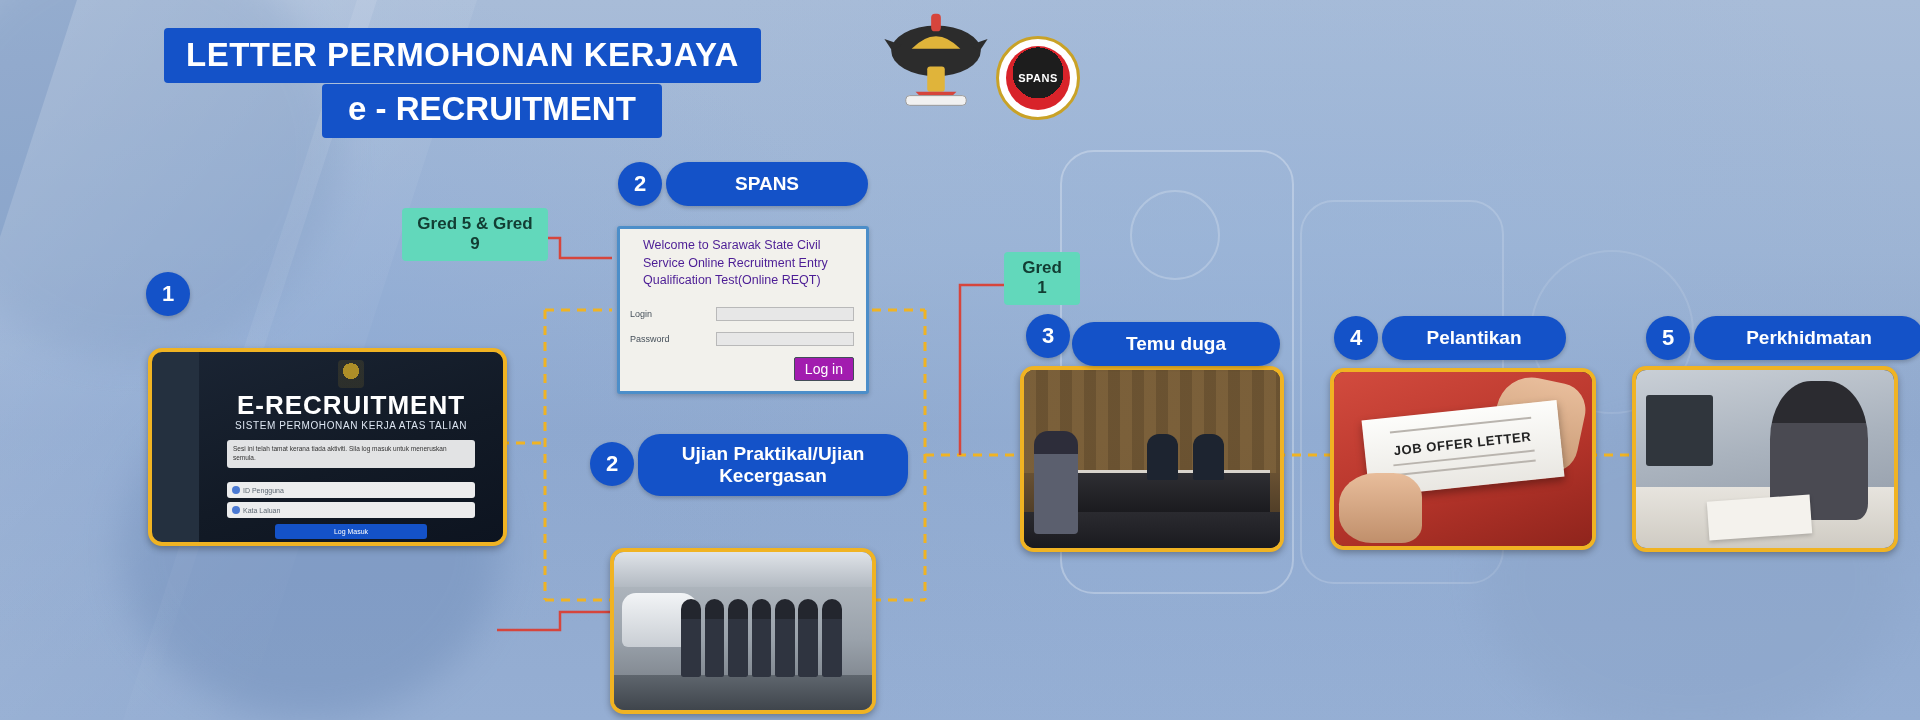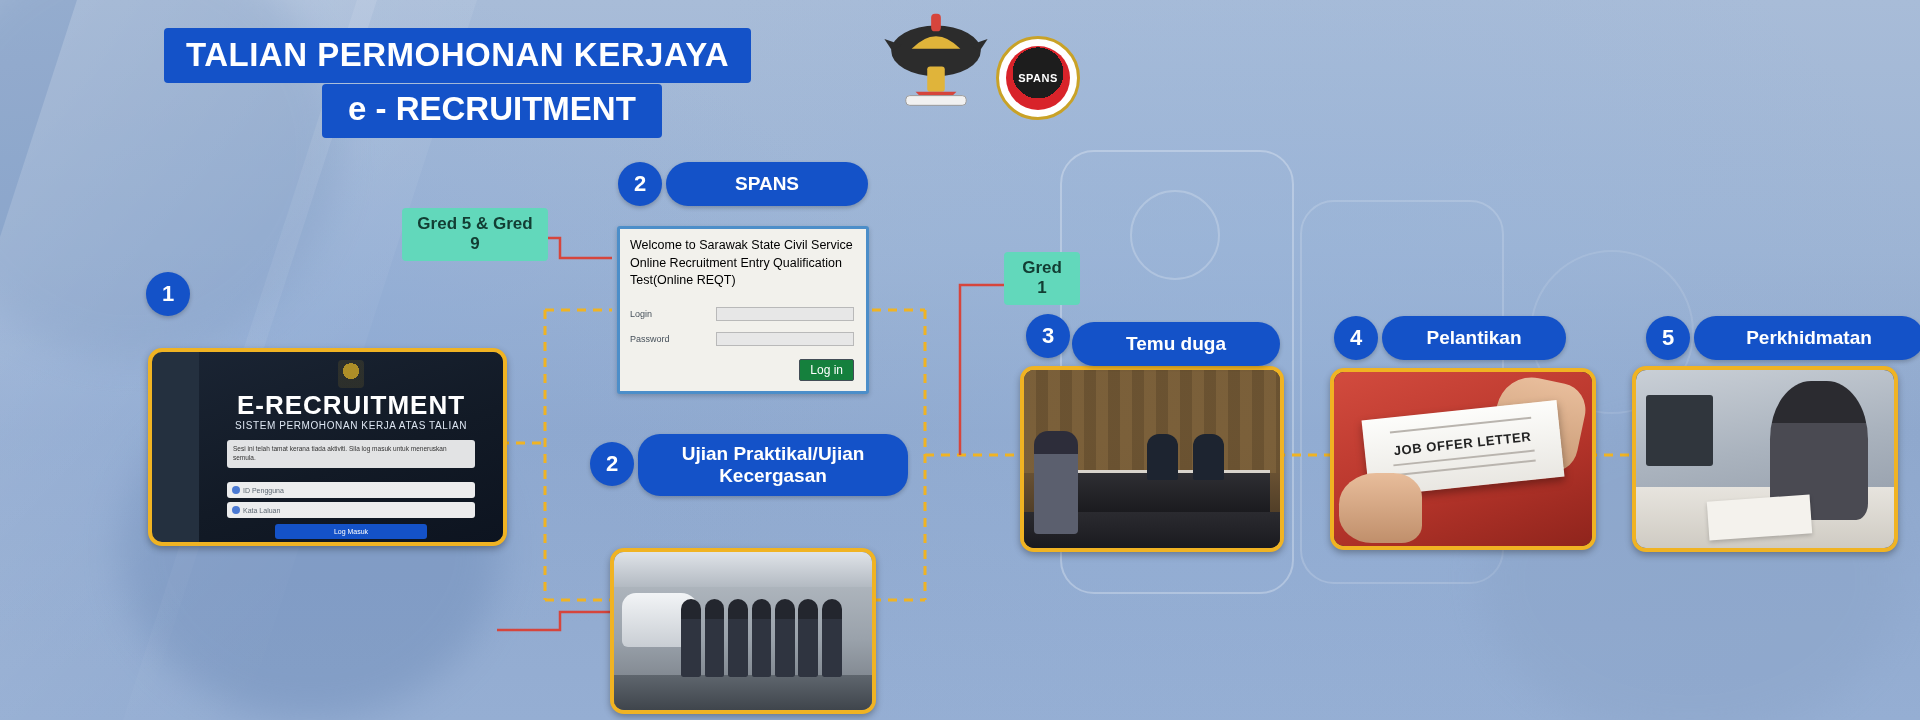--- a/index.html
+++ b/index.html
@@ -254,22 +254,22 @@
     width: 252px; height: 168px;
     background: #f2f1ec;
     border: 3px solid #4c8ec9;
     border-radius: 3px;
     box-sizing: border-box;
     z-index: 5;
     box-shadow: 0 2px 5px rgba(0,0,0,.2);
   }
   .reqt-welcome {
     position: absolute;
-    left: 10px; top: 8px; right: 10px;
-    color: #000000;
+    left: 23px; top: 8px; right: 10px;
+    color: #4c1d95;
     font-size: 12.5px;
     line-height: 1.4;
   }
   .reqt-row {
     position: absolute;
     left: 10px; right: 12px;
     height: 15px;
   }
   .reqt-label {
     position: absolute; left: 0; top: 2px;
@@ -280,23 +280,23 @@
     position: absolute;
     left: 86px; right: 0; top: 0;
     height: 14px;
     background: #e7e7e7;
     border: 1px solid #b9b9b9;
     box-sizing: border-box;
   }
   .reqt-login-btn {
     position: absolute;
     right: 12px; bottom: 10px;
-    background: #15803d;
+    background: #a21caf;
     color: #fff;
-    font-size: 12px;
+    font-size: 14px;
     padding: 3px 10px;
     border-radius: 2px;
     border: 1px solid #434d57;
   }
 
   
   .photo {
     position: absolute;
     inset: 0;
   }
@@ -461,21 +461,21 @@
 
     <path d="M1588 455 H1632" stroke="#f0b323" stroke-width="3" fill="none" stroke-dasharray="9 7"></path>
 
     <path d="M497 238 H560 V258 H612" stroke="#d6453c" stroke-width="2.5" fill="none"></path>
 
     <path d="M1004 285 H960 V455" stroke="#d6453c" stroke-width="2.5" fill="none"></path>
 
     <path d="M497 630 H560 V612 H612" stroke="#d6453c" stroke-width="2.5" fill="none"></path>
   </svg>
 
-  <div class="title-banner">TALIAN PERMOHONAN KERJAYA</div>
+  <div class="title-banner">LETTER PERMOHONAN KERJAYA</div>
   <div class="title-line2-wrap">e - RECRUITMENT</div>
 
   <svg class="crest" viewBox="0 0 110 115">
     <ellipse cx="55" cy="46" rx="46" ry="26" fill="#2c2c2c"></ellipse>
     <path d="M10 46 L2 34 L20 40 Z" fill="#2c2c2c"></path>
     <path d="M100 46 L108 34 L90 40 Z" fill="#2c2c2c"></path>
     <path d="M30 44 Q55 18 80 44 Z" fill="#e0b43a"></path>
     <rect x="50" y="8" width="10" height="18" rx="4" fill="#d6453c"></rect>
     <rect x="46" y="62" width="18" height="26" rx="3" fill="#e0b43a"></rect>
     <path d="M34 88 Q55 112 76 88 Z" fill="#d6453c"></path>

